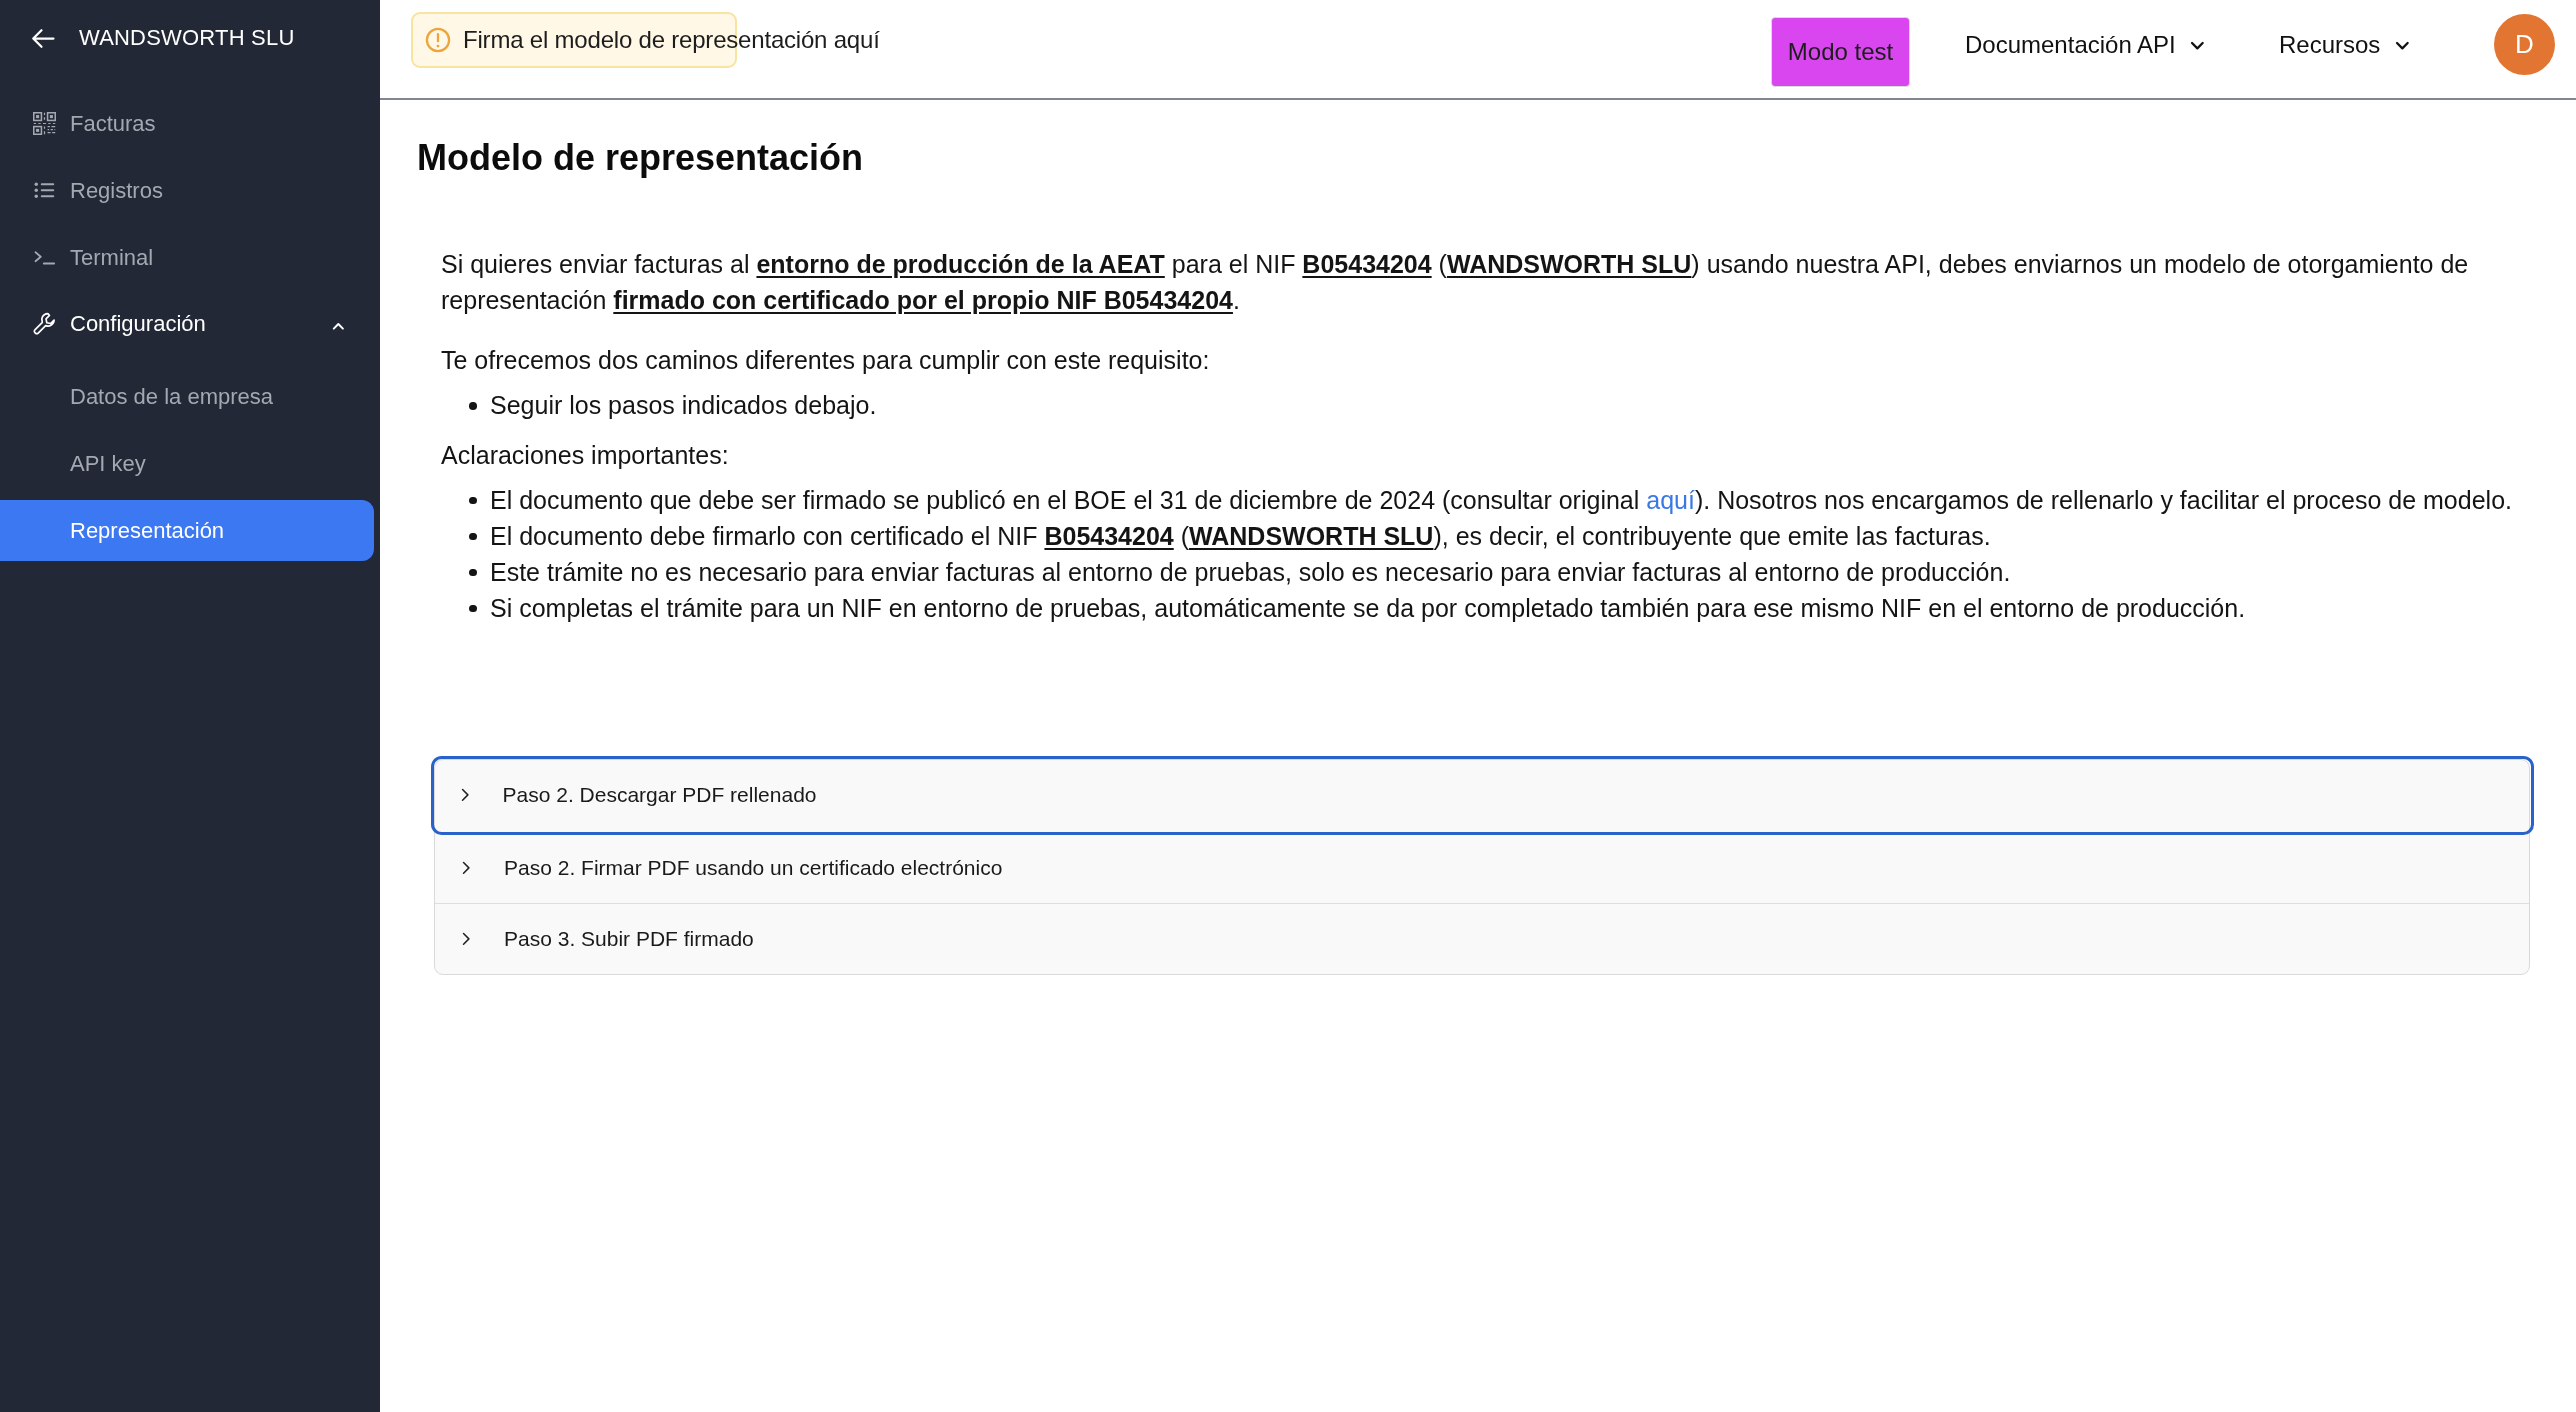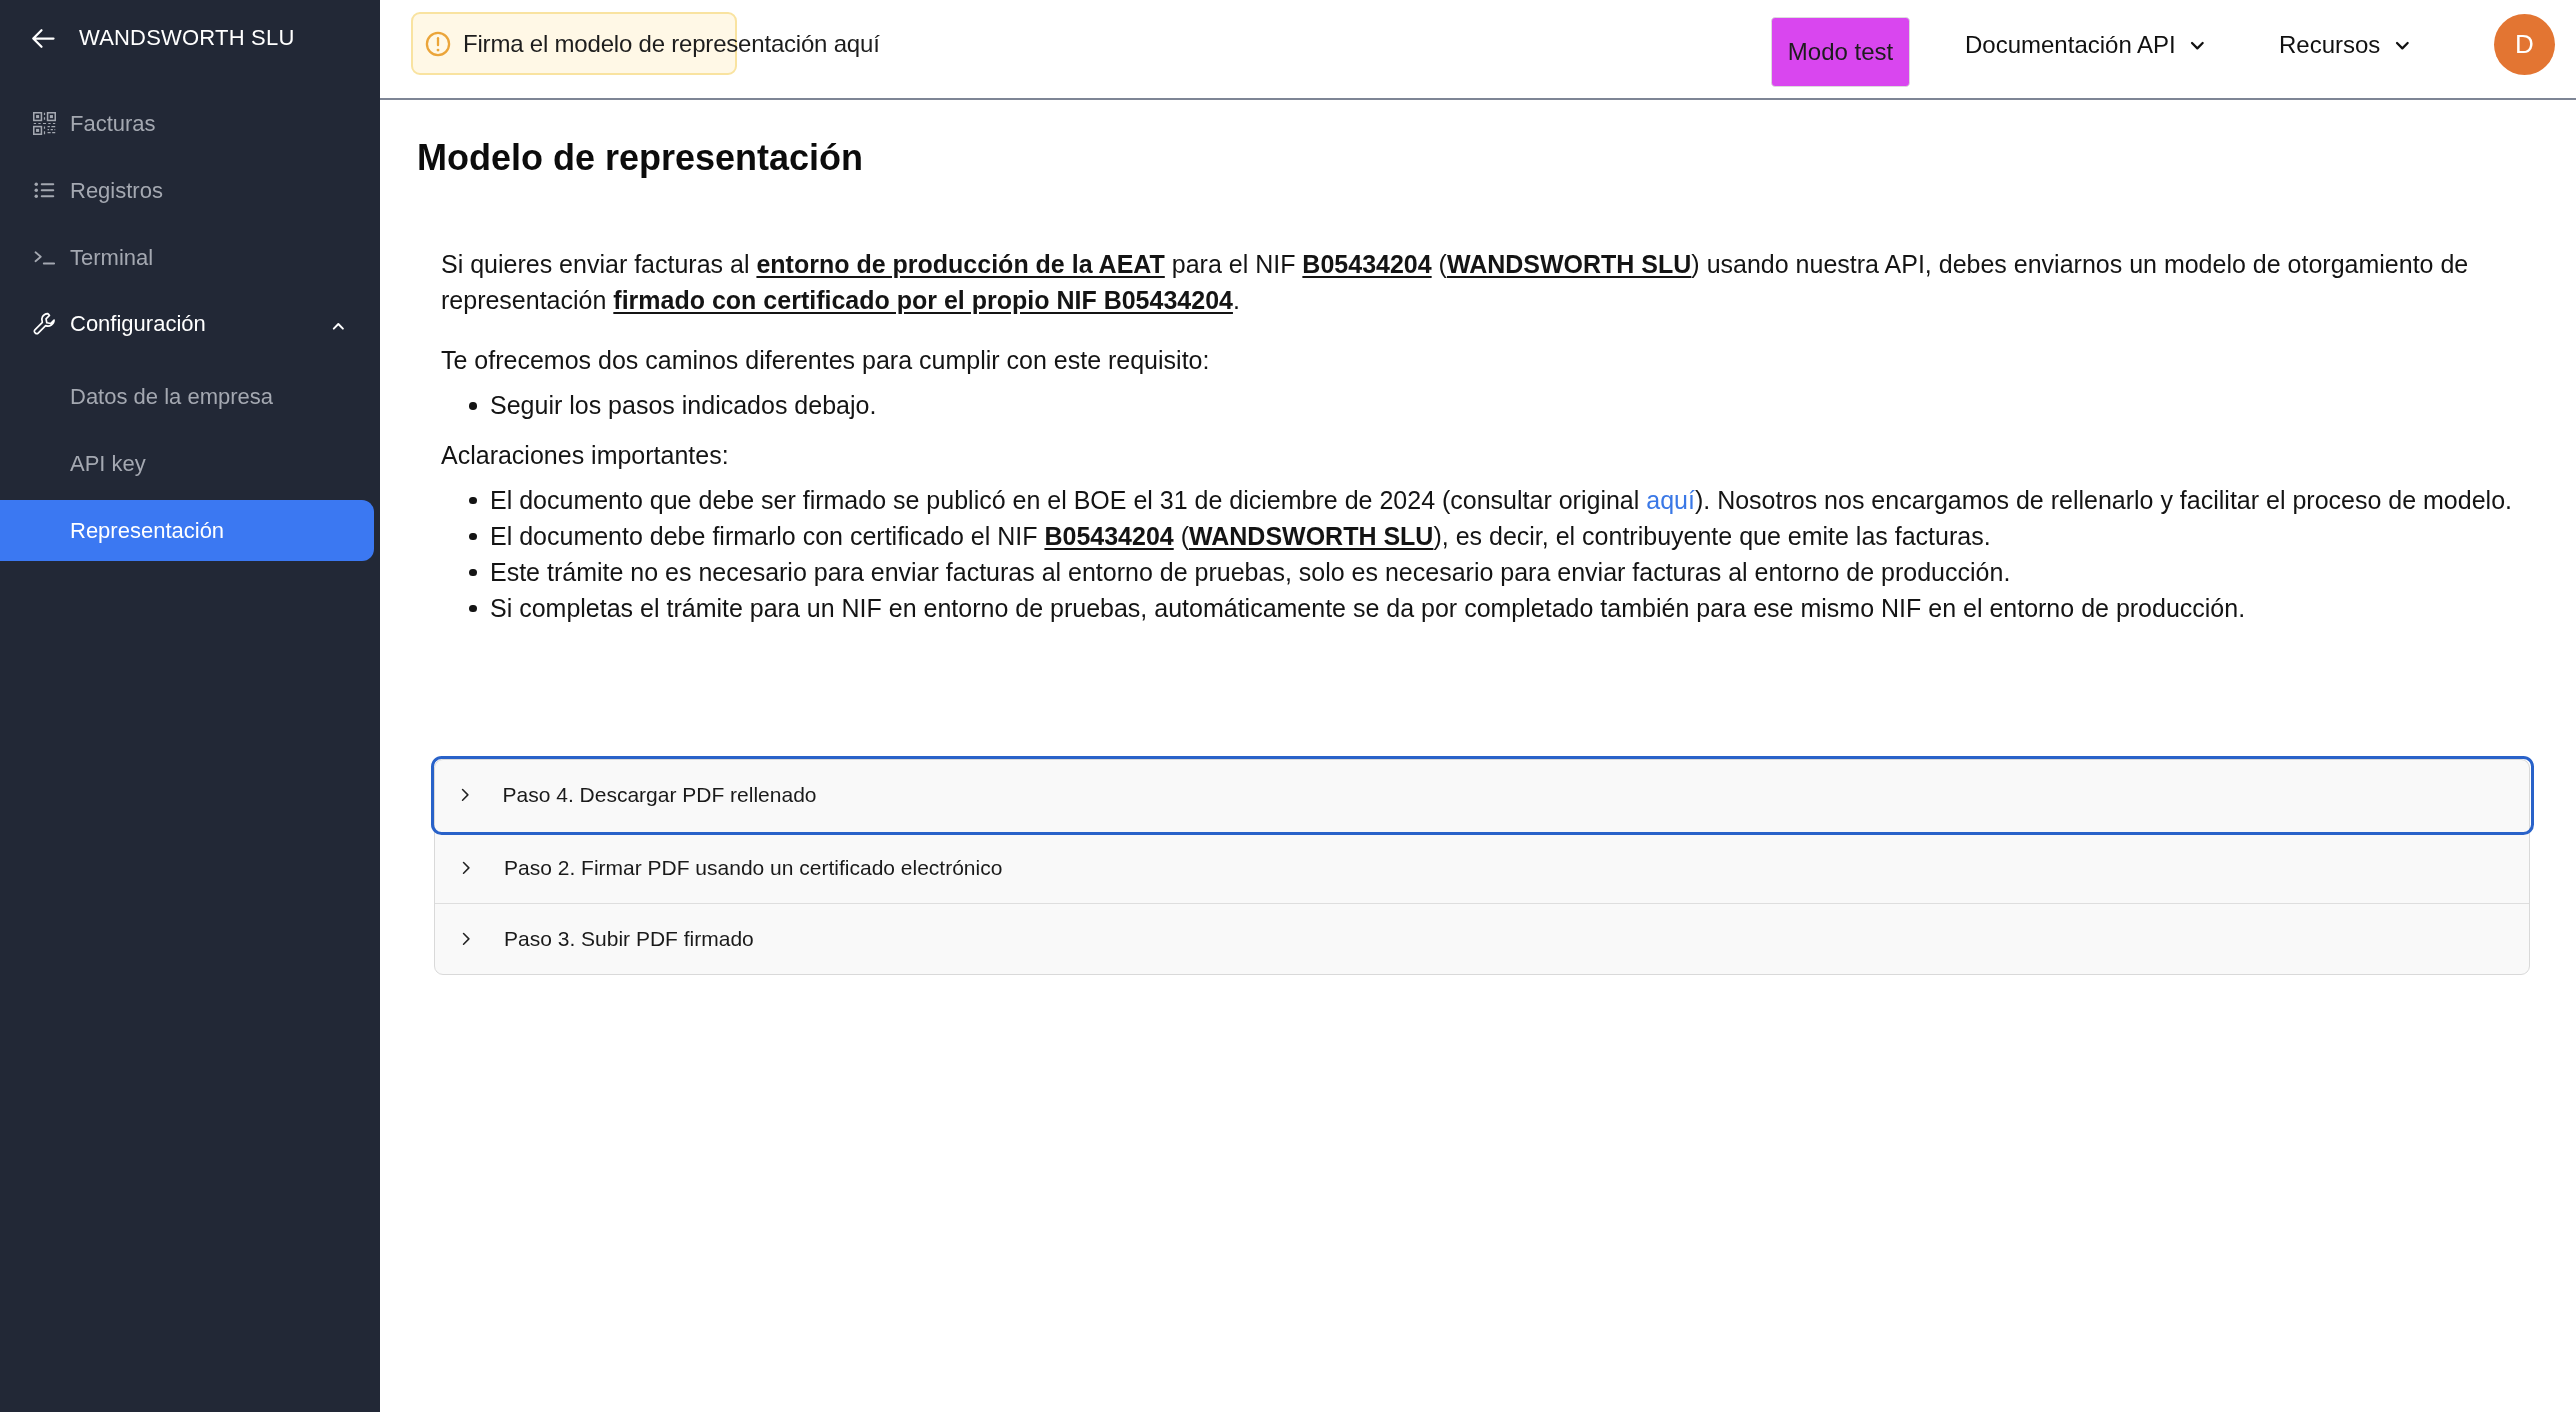--- a/index.html
+++ b/index.html
@@ -13,21 +13,21 @@
   .brand .name { margin-left: 23px; color: #ffffff; font-size: 22px; letter-spacing: 0.2px; }
   .nav-item { position: absolute; left: 0; width: 374px; height: 61px; display: flex; align-items: center; color: #a4a8b1; font-size: 22px; padding-left: 32px; }
   .nav-item .ico { position: absolute; left: 32px; width: 24px; height: 24px; display: flex; align-items: center; justify-content: center; }
   .nav-item .lbl { position: absolute; left: 70px; }
   .nav-item.white { color: #ffffff; }
   .nav-item .caret { position: absolute; left: 330px; width: 16.7px; height: 16.7px; }
   .nav-item.active { background: #3b78f2; color: #ffffff; border-radius: 0 12px 12px 0; }
 
   
   .header { position: absolute; left: 380px; top: 0; width: 2196px; height: 100px; border-bottom: 2.3px solid #7e8595; background: #fff; }
-  .banner { position: absolute; left: 31px; top: 12px; width: 326px; height: 63px; background: #fff8e6; border: 2.3px solid #f9e3a0; border-radius: 9px; display: flex; align-items: center; padding-left: 12px; }
+  .banner { position: absolute; left: 31px; top: 12px; width: 326px; height: 56px; background: #fff8e6; border: 2.3px solid #f9e3a0; border-radius: 9px; display: flex; align-items: center; padding-left: 12px; }
   .banner .warn { width: 26px; height: 26px; flex: 0 0 26px; }
   .banner .txt { margin-left: 12px; font-size: 24px; color: #1d1d1d; white-space: nowrap; letter-spacing: -0.2px; }
   .modo-test { position: absolute; left: 1391px; top: 16.7px; width: 139px; height: 70px; border: 1.5px solid #dcdcdc; background: #d946ef; border-radius: 4.6px; font-size: 24px; color: #1d1d1d; display: flex; align-items: center; justify-content: center; font-family: "Liberation Sans", sans-serif; }
   .menu { position: absolute; top: 16.7px; height: 57px; display: flex; align-items: center; font-size: 24px; color: #111; white-space: nowrap; }
   .menu .chev { margin-left: 13.7px; width: 16.7px; height: 16.7px; }
   .avatar { position: absolute; left: 2114px; top: 13.7px; width: 61px; height: 61px; border-radius: 50%; background: #e37532; color: #fff; font-size: 26px; display: flex; align-items: center; justify-content: center; }
 
   
   .main { position: absolute; left: 380px; top: 103px; width: 2196px; }
   .page-title { position: absolute; left: 37px; top: 34px; font-size: 36px; font-weight: bold; color: #0c0c0c; white-space: nowrap; }
@@ -174,21 +174,21 @@
       <li><span>Si completas el trámite para un NIF en entorno de pruebas, automáticamente se da por completado también para ese mismo NIF en el entorno de producción.</span></li>
     </ul>
   </div>
 </main>
 
 <div class="accordion">
   <div class="acc-item focused">
     <svg class="chev-r" viewBox="0 0 18 18">
         <path d="M6 2l7 7-7 7" fill="none" stroke="#222" stroke-width="2" stroke-linecap="round" stroke-linejoin="round"></path>
       </svg>
-    <span class="lbl">Paso 4. Descargar PDF rellenado</span>
+    <span class="lbl">Paso 2. Descargar PDF rellenado</span>
   </div>
   <div class="acc-item">
     <svg class="chev-r" viewBox="0 0 18 18">
         <path d="M6 2l7 7-7 7" fill="none" stroke="#222" stroke-width="2" stroke-linecap="round" stroke-linejoin="round"></path>
       </svg>
     <span class="lbl">Paso 2. Firmar PDF usando un certificado electrónico</span>
   </div>
   <div class="acc-item">
     <svg class="chev-r" viewBox="0 0 18 18">
         <path d="M6 2l7 7-7 7" fill="none" stroke="#222" stroke-width="2" stroke-linecap="round" stroke-linejoin="round"></path>

